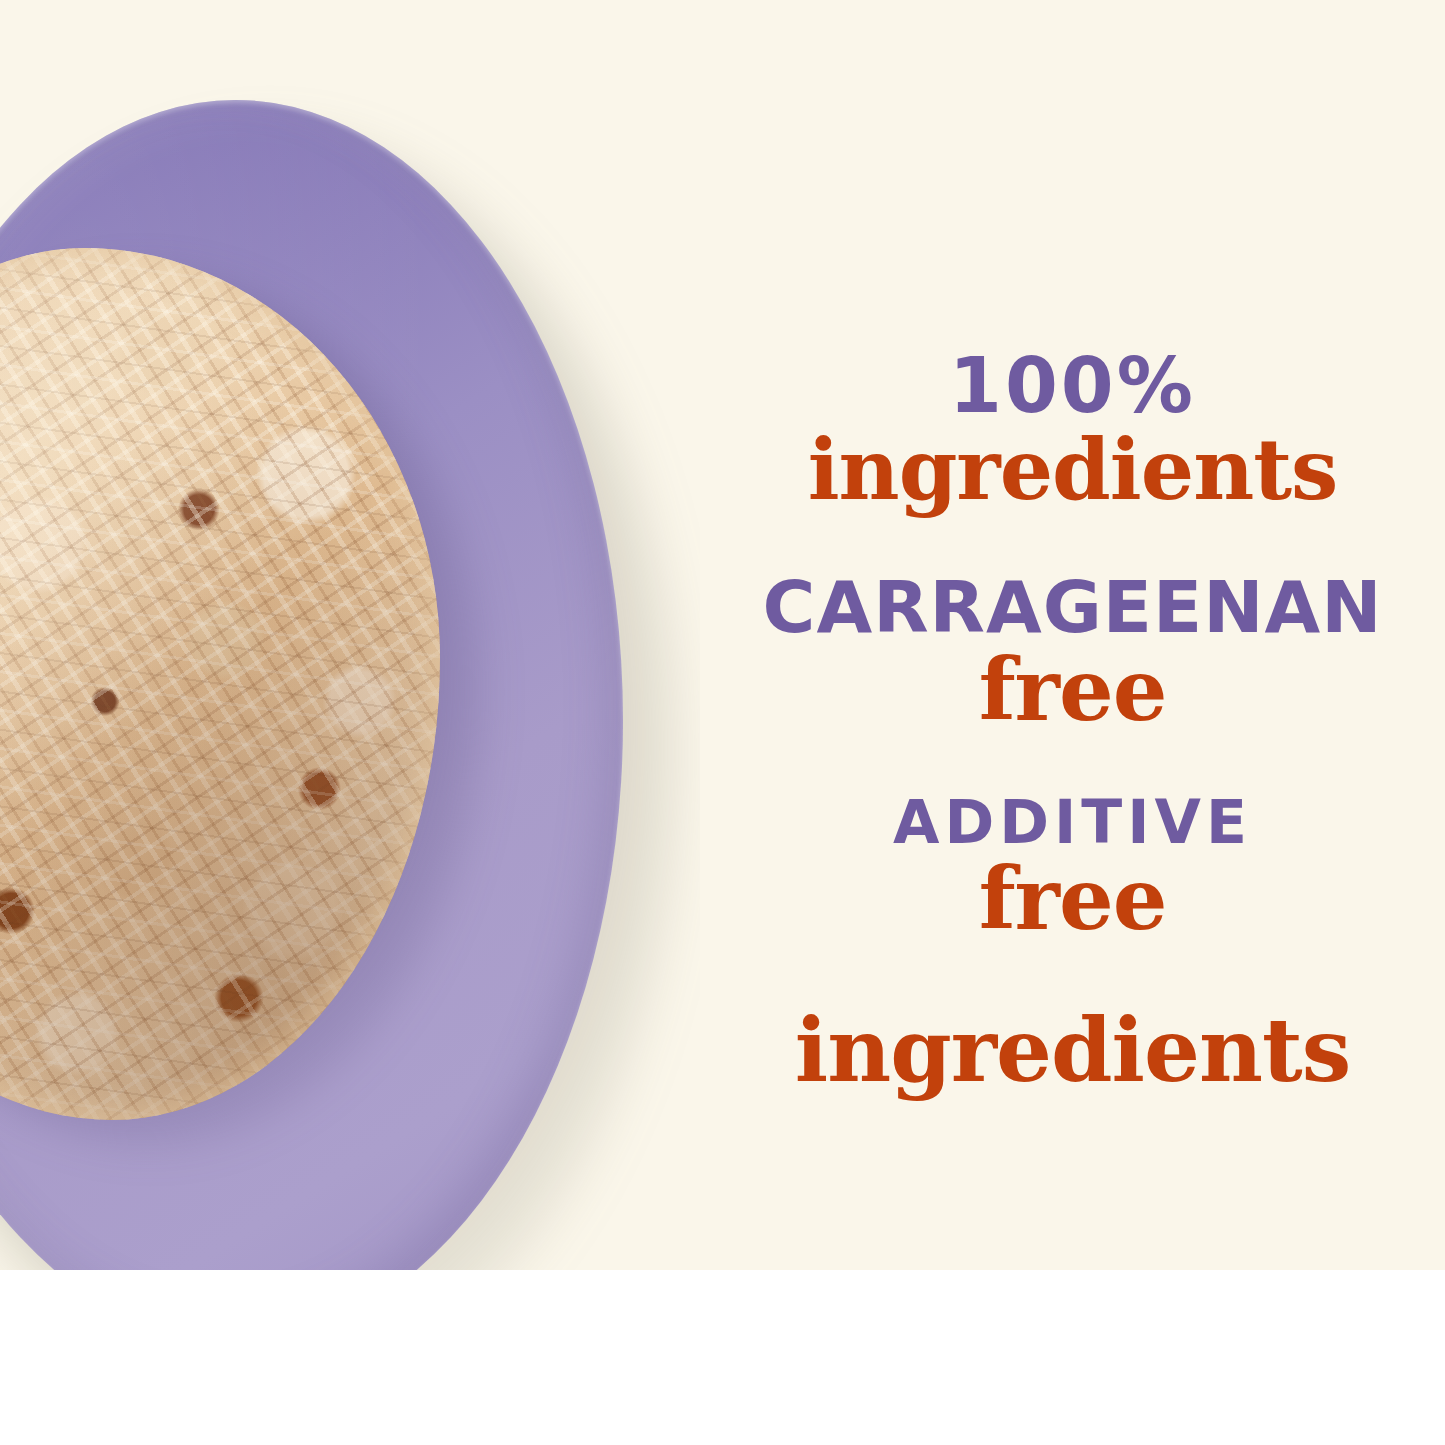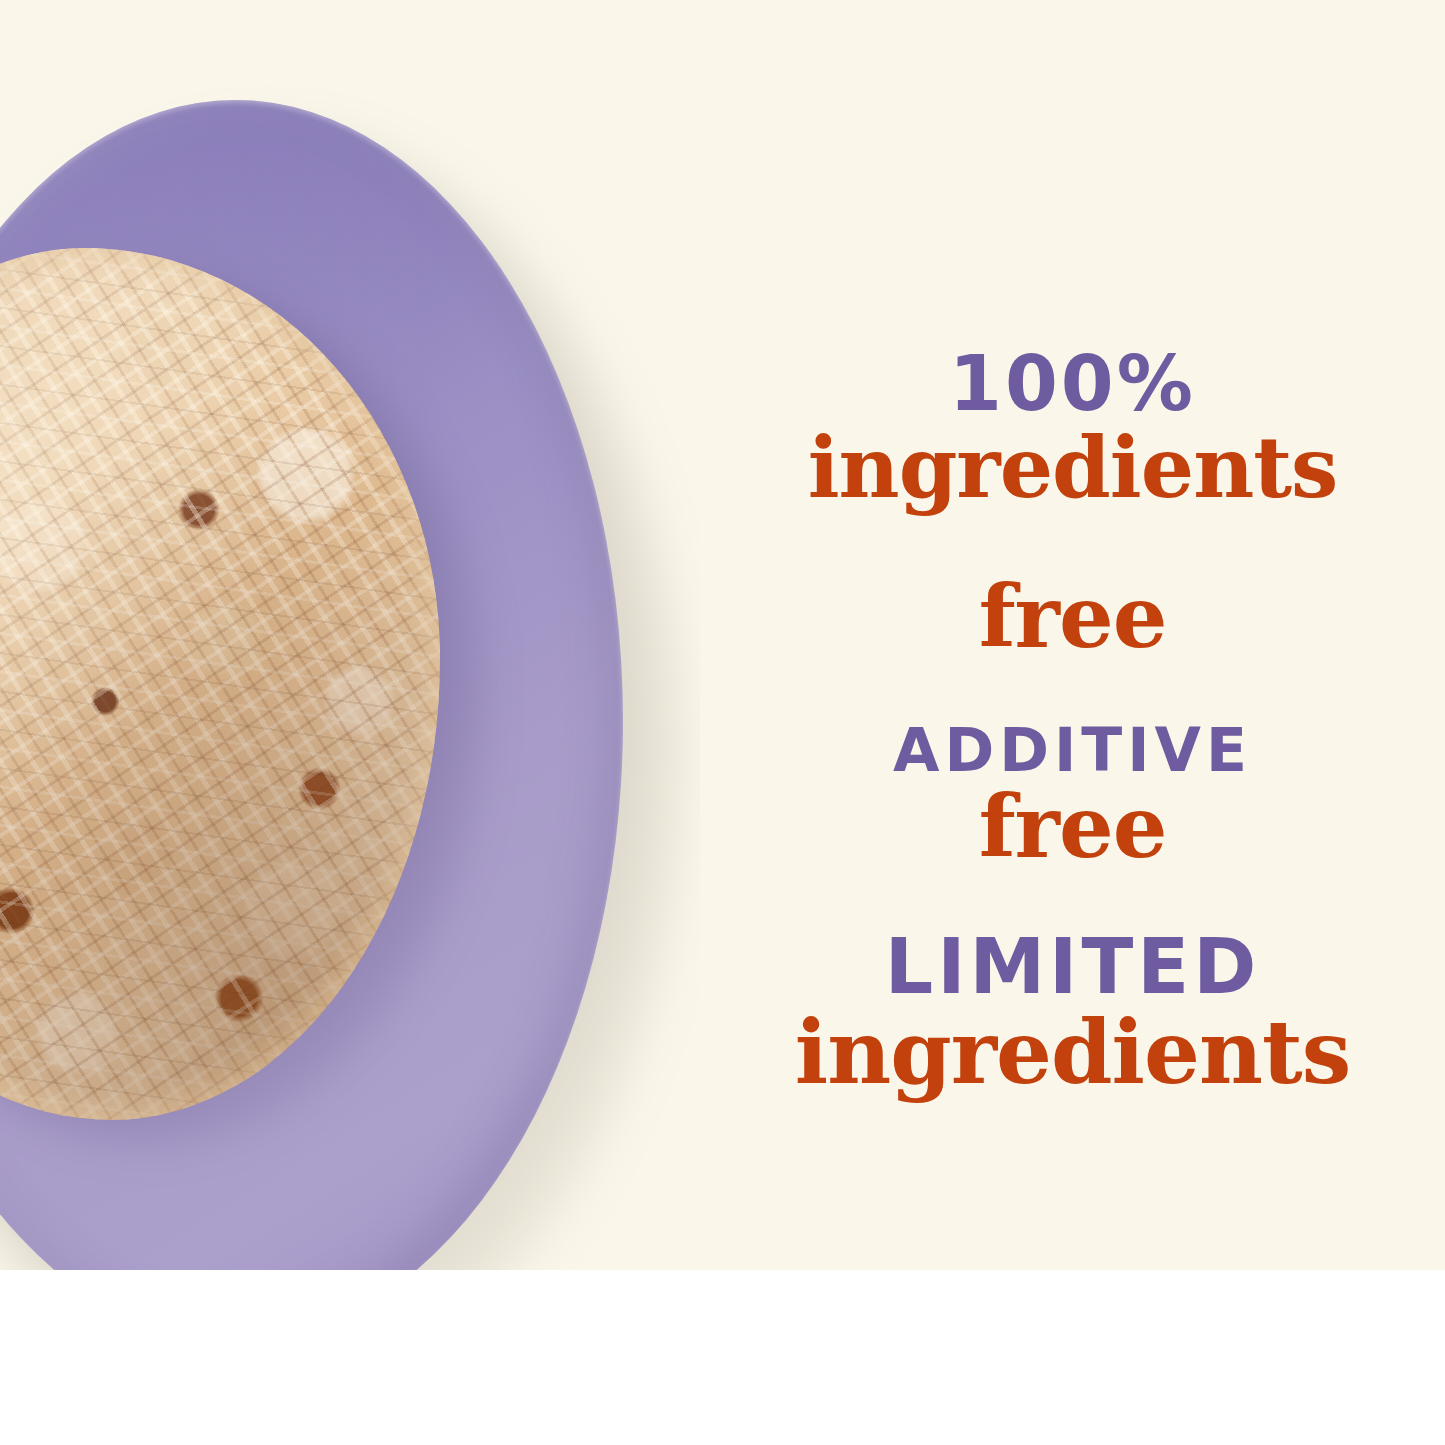--- a/index.html
+++ b/index.html
@@ -256,27 +256,27 @@
   <div id="claims-panel">
 
     <div class="claim" data-claim="natural">
       <div class="claim-headline two-line">
         <div>100%</div>
       </div>
       <div class="claim-script">ingredients</div>
     </div>
 
     <div class="claim" data-claim="carrageenan">
+      <div class="claim-headline">CARRAGEENAN</div>
       <div class="claim-script">free</div>
     </div>
 
     <div class="claim" data-claim="additive">
       <div class="claim-headline">ADDITIVE</div>
       <div class="claim-script">free</div>
     </div>
 
     <div class="claim" data-claim="limited">
-      <div class="claim-headline">LIMITED</div>
       <div class="claim-script">ingredients</div>
     </div>
 
   </div>
 </div>
 
 </body></html>

